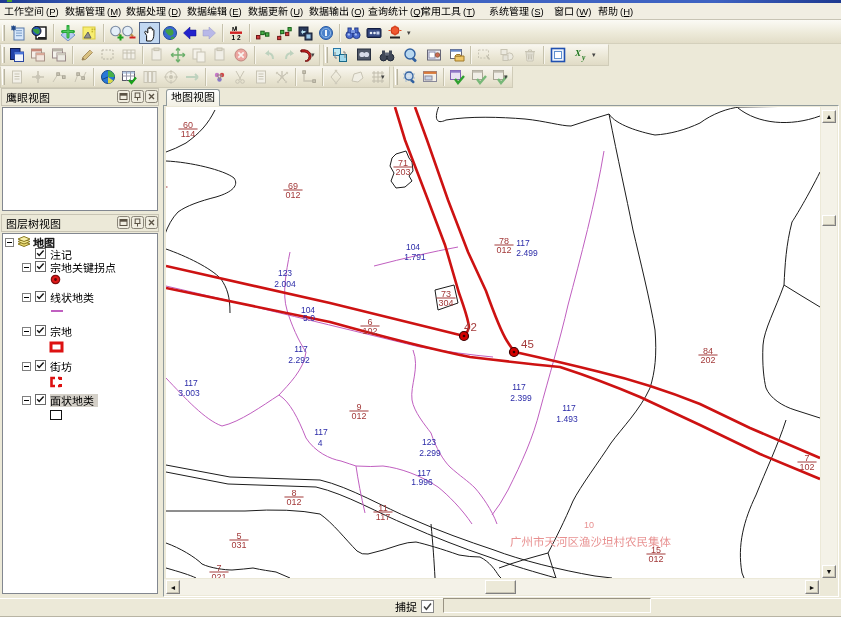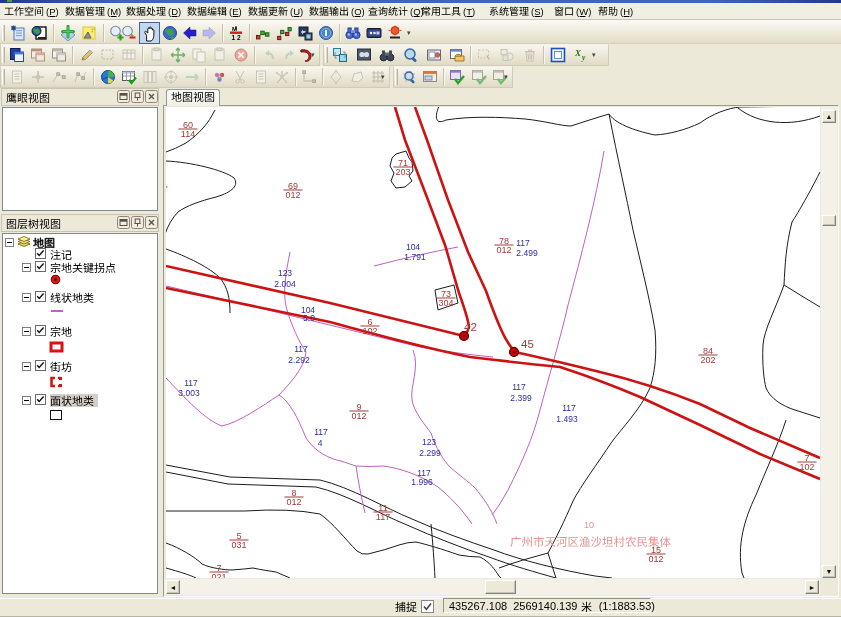--- a/index.html
+++ b/index.html
@@ -800,15 +800,12 @@
     <div class="abs" style="left:821px;top:579px;width:16px;height:16px;background:#ece9d8"></div>
     <div class="abs" style="left:0;top:598px;width:841px;height:19px;background:#ece9d8;border-top:1px solid #fff"></div>
     <div class="abs" style="left:395px;top:600px"><svg width="26" height="15" style="overflow:visible">
         <path d="M8.1 2.4C8.6 2.7 9.4 3.1 9.8 3.4H7.6V1.8H6.8V3.4H4.1V4.2H6.8V5.2H4.4V11.9H5.2V9.6H6.8V11.8H7.6V9.6H9.4V11.0C9.4 11.2 9.4 11.2 9.3 11.2C9.1 11.2 8.7 11.2 8.2 11.2C8.3 11.4 8.4 11.7 8.4 11.9C9.1 11.9 9.6 11.9 9.8 11.8C10.1 11.6 10.2 11.4 10.2 11.0V5.2H7.6V4.2H10.4V3.4H9.9L10.2 2.8C9.8 2.6 9.0 2.2 8.5 1.9ZM9.4 6.0V7.1H7.6V6.0ZM6.8 6.0V7.1H5.2V6.0ZM5.2 7.8H6.8V8.9H5.2ZM9.4 7.8V8.9H7.6V7.8ZM2.0 1.8V4.0H0.5V4.8H2.0V7.2C1.4 7.3 0.8 7.5 0.3 7.6L0.5 8.4L2.0 8.0V10.9C2.0 11.1 1.9 11.1 1.8 11.1C1.6 11.1 1.2 11.1 0.7 11.1C0.8 11.4 0.9 11.7 0.9 11.9C1.7 11.9 2.1 11.9 2.4 11.7C2.7 11.6 2.8 11.4 2.8 10.9V7.7L4.1 7.3L4.0 6.6L2.8 6.9V4.8H4.0V4.0H2.8V1.8Z M16.4 3.0H20.0V5.2H16.4ZM12.8 1.8V4.0H11.5V4.8H12.8V7.2L11.3 7.6L11.5 8.4L12.8 8.0V10.9C12.8 11.0 12.8 11.1 12.6 11.1C12.5 11.1 12.1 11.1 11.6 11.1C11.7 11.3 11.8 11.7 11.8 11.9C12.5 11.9 13.0 11.8 13.2 11.7C13.5 11.6 13.6 11.3 13.6 10.9V7.8L14.9 7.3L14.8 6.6L13.6 7.0V4.8H14.9V4.0H13.6V1.8ZM15.6 2.3V5.9H17.8V10.7C17.2 10.4 16.7 9.8 16.3 8.8C16.4 8.3 16.5 7.8 16.6 7.2L15.8 7.1C15.7 9.0 15.2 10.5 14.1 11.4C14.3 11.5 14.6 11.7 14.8 11.9C15.4 11.3 15.8 10.6 16.1 9.7C16.8 11.4 18.0 11.7 19.6 11.7H21.4C21.5 11.5 21.6 11.1 21.7 11.0C21.3 11.0 19.9 11.0 19.6 11.0C19.3 11.0 18.9 11.0 18.6 10.9V8.3H21.2V7.6H18.6V5.9H20.8V2.3Z" fill="#000"></path>
       </svg></div>
     <svg class="abs" style="left:421px;top:600px" width="13" height="13" viewBox="0 0 13 13">
       <rect x="0.5" y="0.5" width="12" height="12" fill="#fff" stroke="#888"></rect>
       <path d="M3 6.5l2.4 2.8L10 3.5" stroke="#444" stroke-width="1.5" fill="none"></path>
     </svg>
     <div class="abs" style="left:443px;top:598px;width:208px;height:15px;border:1px solid #999383;border-bottom-color:#fff;border-right-color:#fff;background:#ece9d8"></div>
-<div class="abs" style="left:449px;top:600px;font-size:11px;color:#000;white-space:nowrap">435267.108&nbsp;&nbsp;2569140.139&nbsp;<svg width="12" height="12" style="vertical-align:-2px;overflow:visible">
-        <path d="M8.9 0.3C8.6 1.2 7.9 2.4 7.3 3.1L8.0 3.4C8.6 2.7 9.3 1.6 9.8 0.7ZM1.3 0.7C1.9 1.5 2.6 2.6 2.8 3.3L3.6 3.0C3.3 2.2 2.7 1.2 2.0 0.4ZM5.0 -0.2V4.0H0.6V4.8H4.4C3.4 6.4 1.8 7.9 0.4 8.7C0.6 8.9 0.8 9.2 1.0 9.4C2.5 8.5 4.0 6.9 5.0 5.2V9.9H5.9V5.2C7.0 6.8 8.6 8.4 10.0 9.3C10.2 9.1 10.4 8.7 10.6 8.6C9.2 7.8 7.6 6.3 6.6 4.8H10.4V4.0H5.9V-0.2Z" fill="#000" transform="translate(0,2)"></path>
-      </svg>&nbsp;&nbsp;(1:1883.53)</div>
   </div>
 </body></html>

